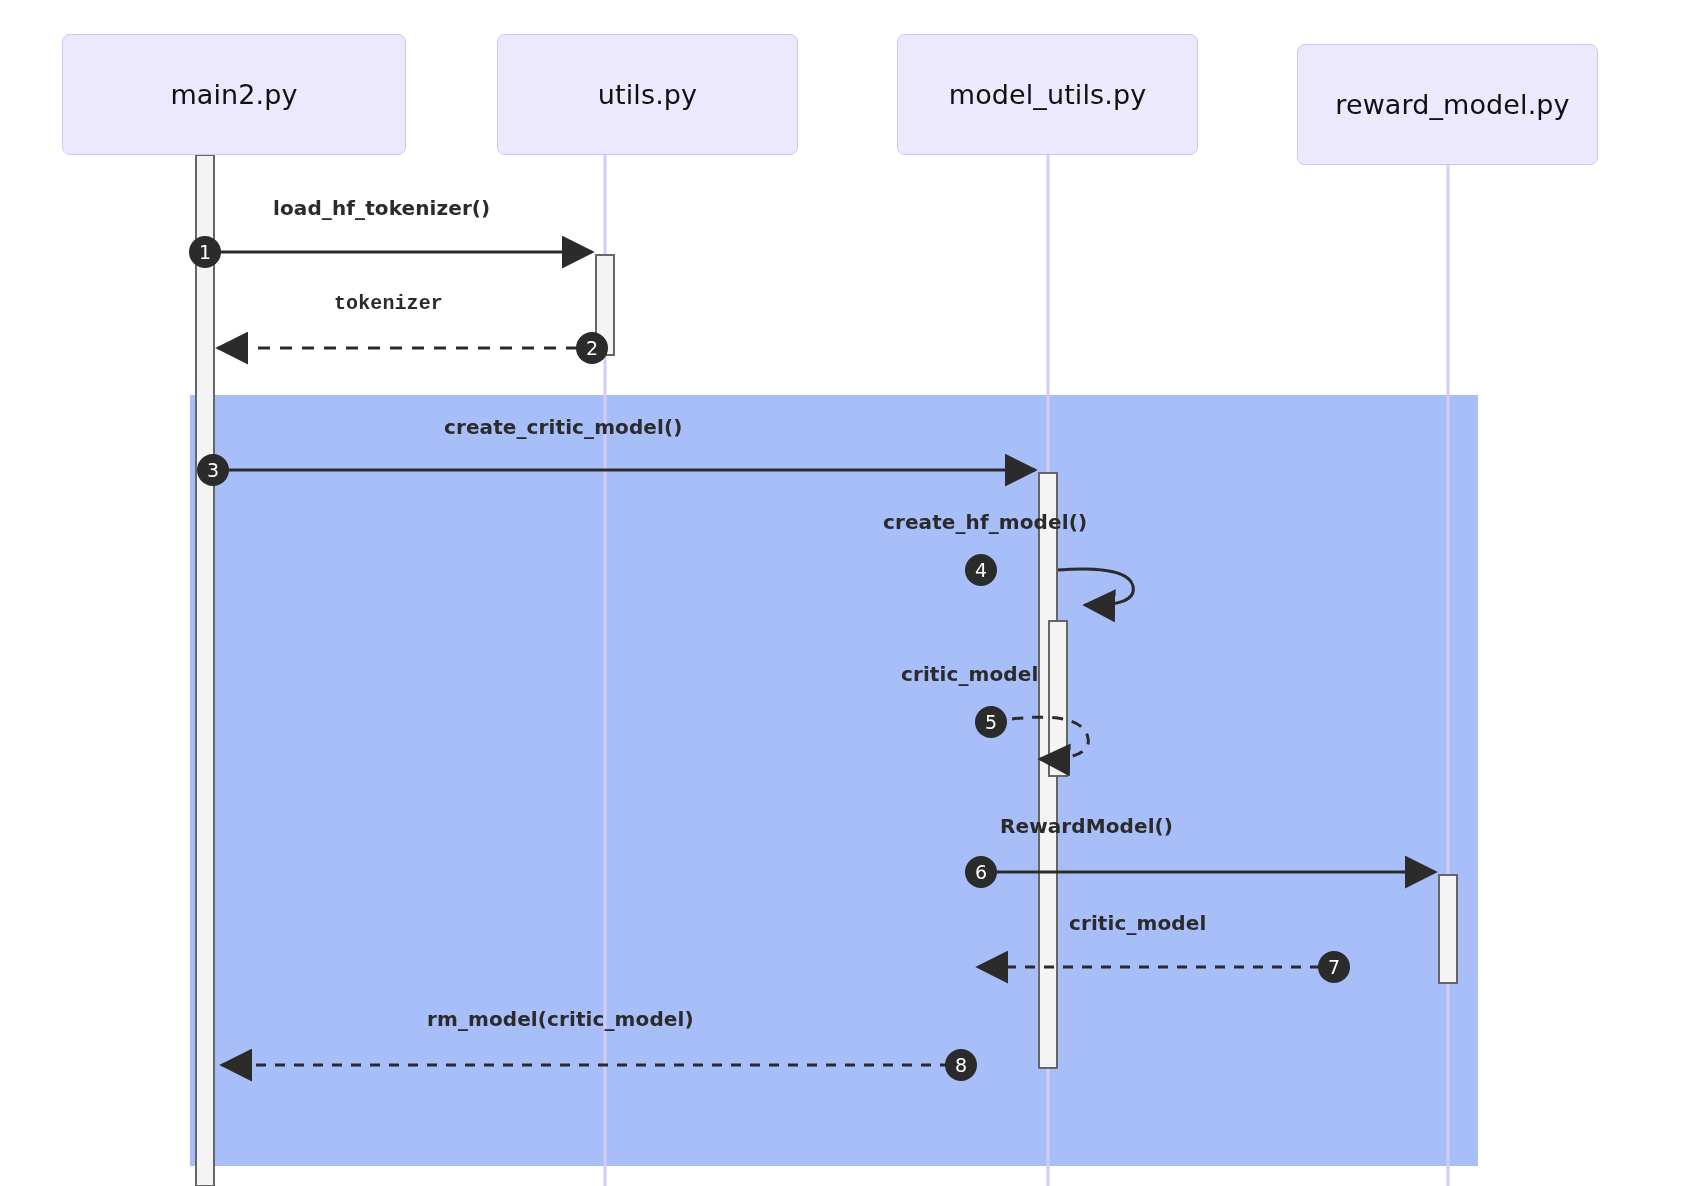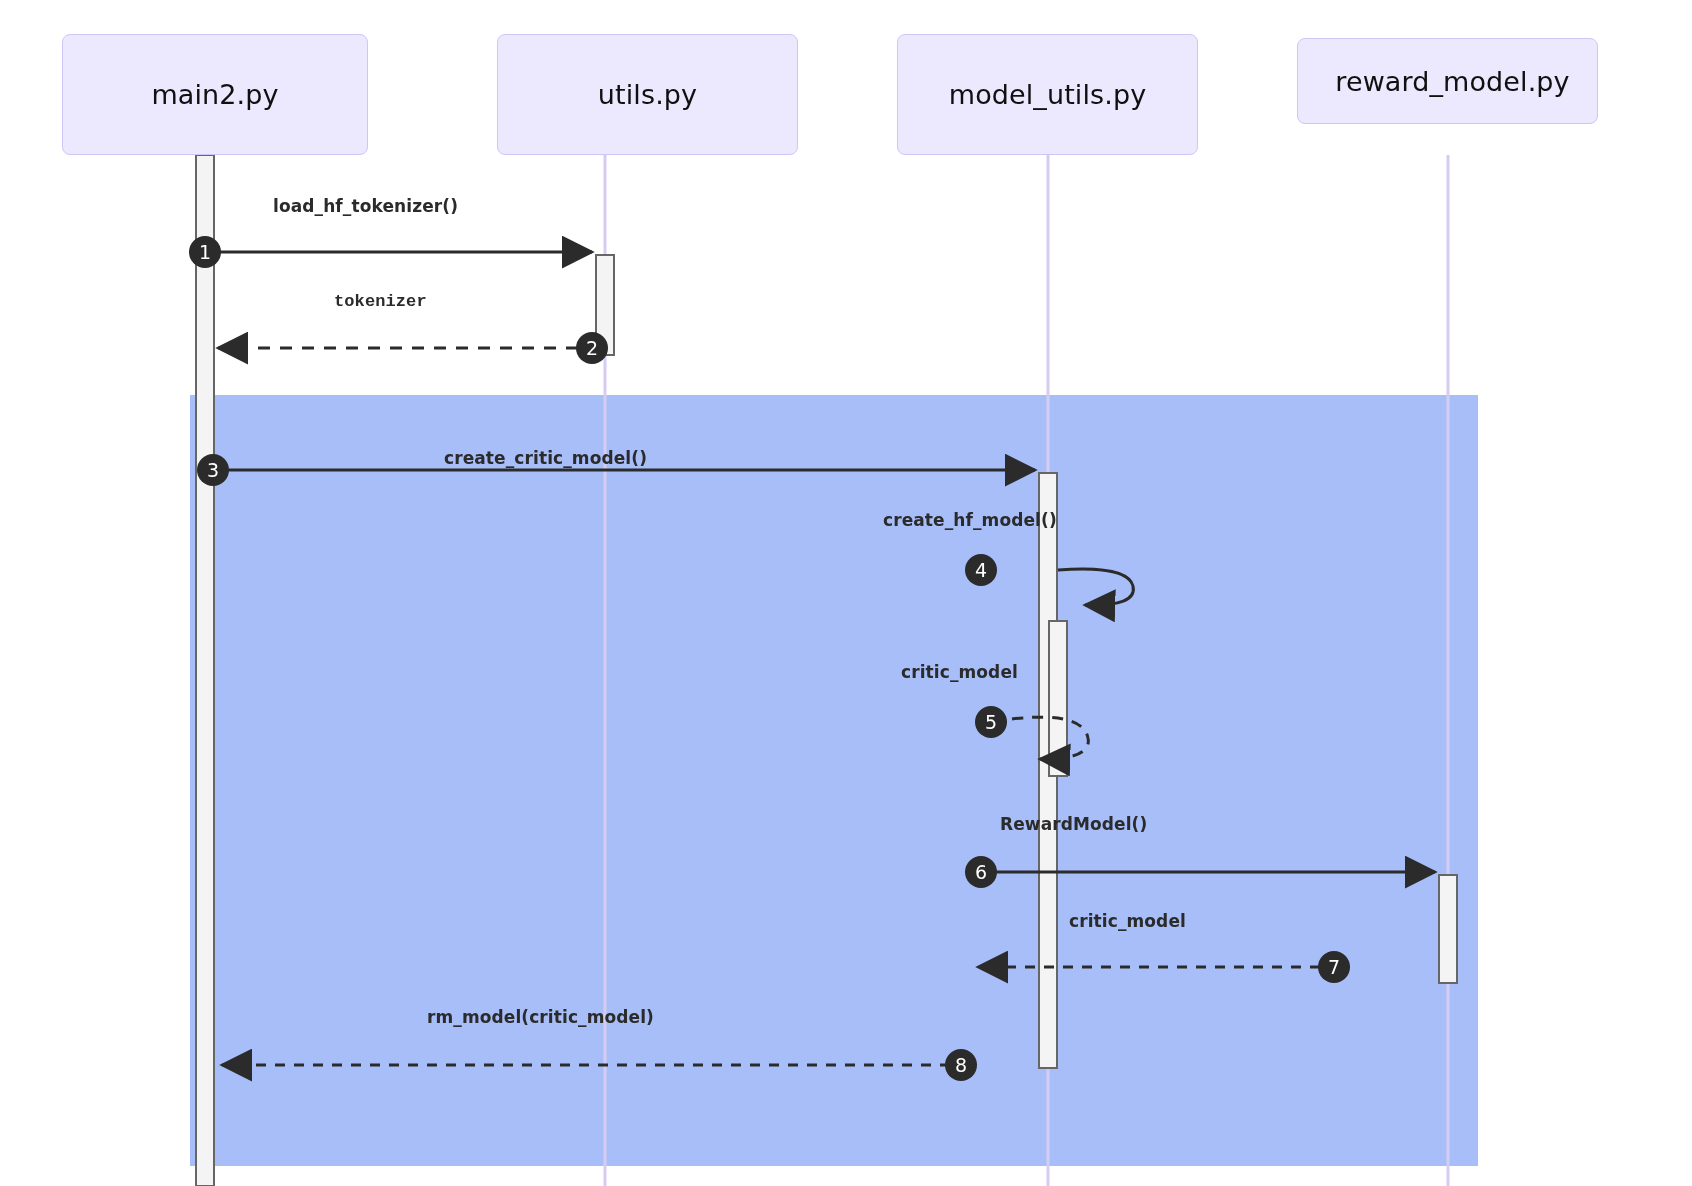--- a/index.html
+++ b/index.html
@@ -12,21 +12,21 @@
   #svg{position:absolute;left:0;top:0;width:1692px;height:1186px;}
 
   .p-box{
     position:absolute;box-sizing:border-box;
     background:#ECE8FD;border:1px solid #CFC6F5;border-radius:8px;
     display:flex;align-items:center;justify-content:center;
     font-size:27px;color:#101010;font-weight:400;
     letter-spacing:.1px;
   }
   .msg-label{
-    position:absolute;font-size:17px;font-weight:700;color:#2b2b2b;
+    position:absolute;font-size:20px;font-weight:700;color:#2b2b2b;
     white-space:nowrap;letter-spacing:.1px;
   }
   .seq-num{
     position:absolute;width:32px;height:32px;border-radius:50%;
     background:#2b2b2b;color:#ffffff;font-size:19px;font-weight:400;
     display:flex;align-items:center;justify-content:center;
     box-sizing:border-box;
   }
 </style>
 </head>
@@ -66,36 +66,36 @@
 
     <path d="M1012,719 C1064,713 1085,722 1088,738 C1091,752 1074,760 1040,759" fill="none" stroke="#2b2b2b" stroke-width="3" stroke-dasharray="11,9" marker-end="url(#arrowFullL)"></path>
 
     <line x1="996" y1="872" x2="1435" y2="872" stroke="#2b2b2b" stroke-width="3" marker-end="url(#arrowFull)"></line>
 
     <line x1="1320" y1="967" x2="978" y2="967" stroke="#2b2b2b" stroke-width="3" stroke-dasharray="10,9" marker-end="url(#arrowFullL)"></line>
 
     <line x1="950" y1="1065" x2="222" y2="1065" stroke="#2b2b2b" stroke-width="3" stroke-dasharray="10,9" marker-end="url(#arrowFullL)"></line>
   </svg>
 
-  <div class="p-box" style="left:62px;top:34px;width:306px;height:121px;">
+  <div class="p-box" style="left:62px;top:34px;width:344px;height:121px;">
     <span>main2.py</span>
   </div>
   <div class="p-box" style="left:897px;top:34px;width:301px;height:121px;">
     <span>model_utils.py</span>
   </div>
   <div class="p-box" style="left:497px;top:34px;width:301px;height:121px;">
     <span>utils.py</span>
   </div>
-  <div class="p-box" style="left:1297px;top:38px;width:301px;height:86px;padding-left:10px;">
+  <div class="p-box" style="left:1297px;top:44px;width:301px;height:121px;padding-left:10px;">
     <span>reward_model.py</span>
   </div>
 
   <div class="msg-label" style="left:273px;top:196px;">load_hf_tokenizer()</div>
   <div class="msg-label" style="left:334px;top:292px;font-family:Liberation Mono, monospace;">tokenizer</div>
-  <div class="msg-label" style="left:444px;top:448px;">create_critic_model()</div>
+  <div class="msg-label" style="left:444px;top:415px;">create_critic_model()</div>
   <div class="msg-label" style="left:851px;top:510px;margin-left:32px;">create_hf_model()</div>
   <div class="msg-label" style="left:901px;top:662px;">critic_model</div>
   <div class="msg-label" style="left:1000px;top:814px;">RewardModel()</div>
   <div class="msg-label" style="left:1069px;top:911px;">critic_model</div>
   <div class="msg-label" style="left:427px;top:1007px;text-align:right;">rm_model(critic_model)</div>
 
   <div class="seq-num" style="left:189px;top:236px;">1</div>
   <div class="seq-num" style="left:576px;top:332px;">2</div>
   <div class="seq-num" style="left:197px;top:454px;">3</div>
   <div class="seq-num" style="left:965px;top:554px;">4</div>

